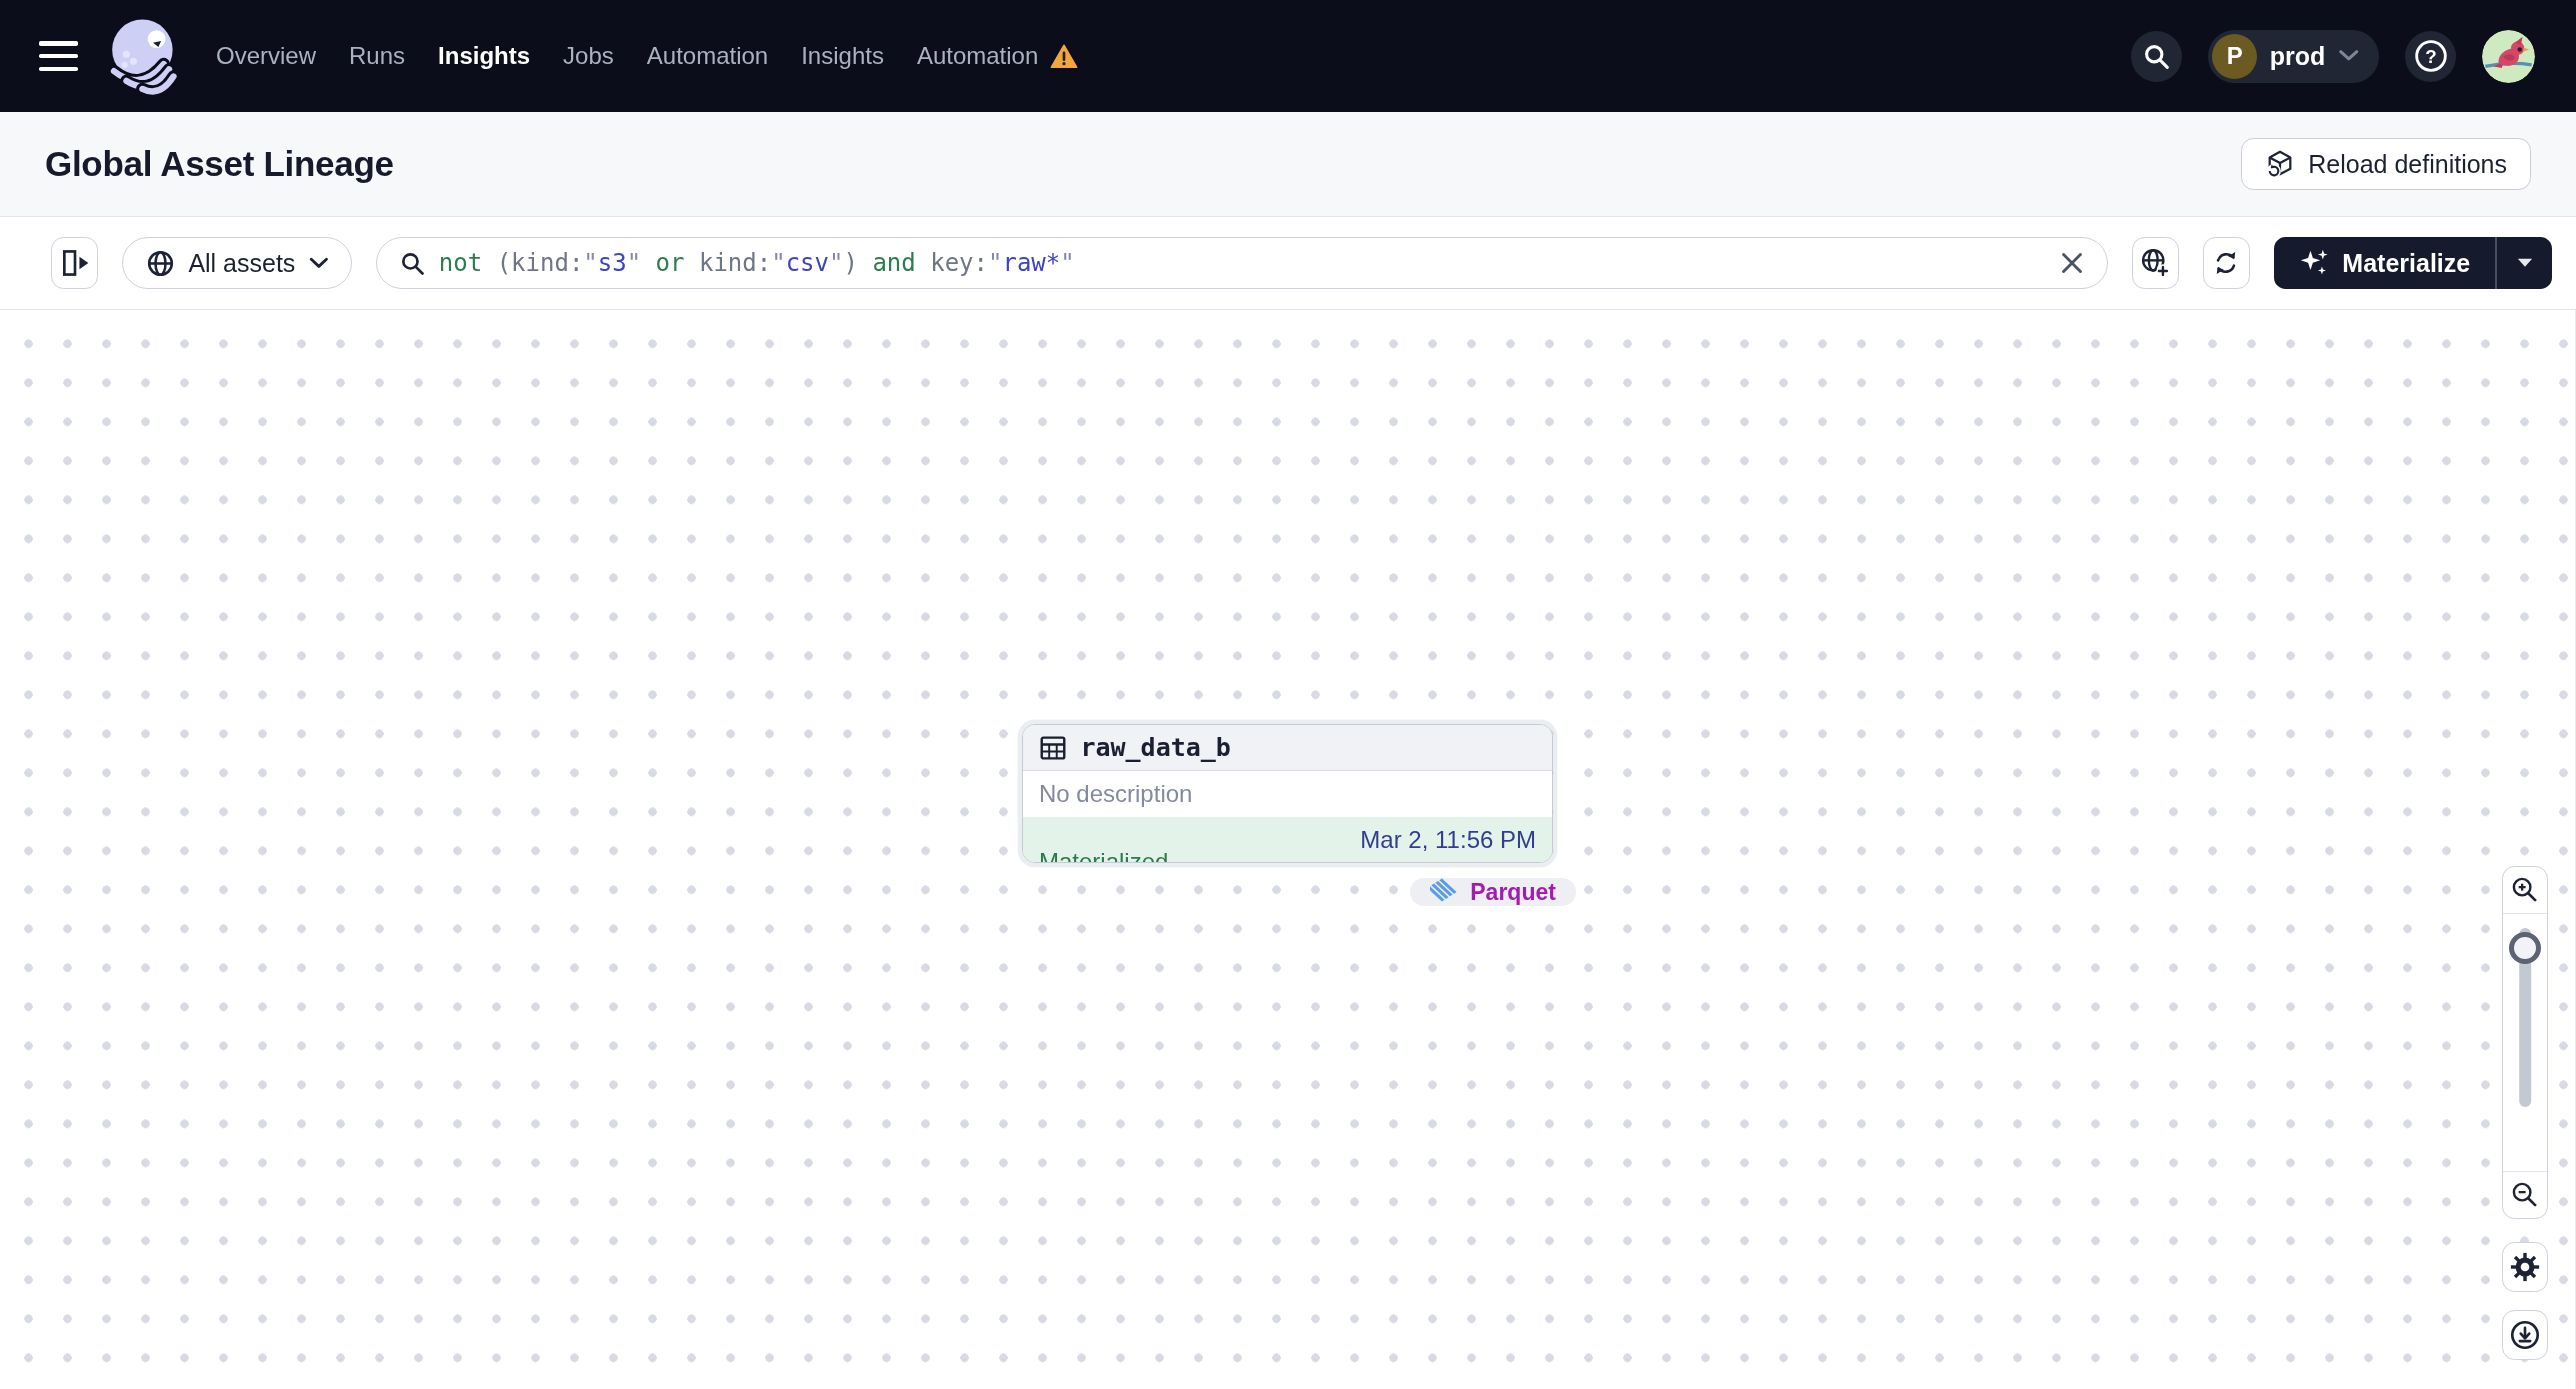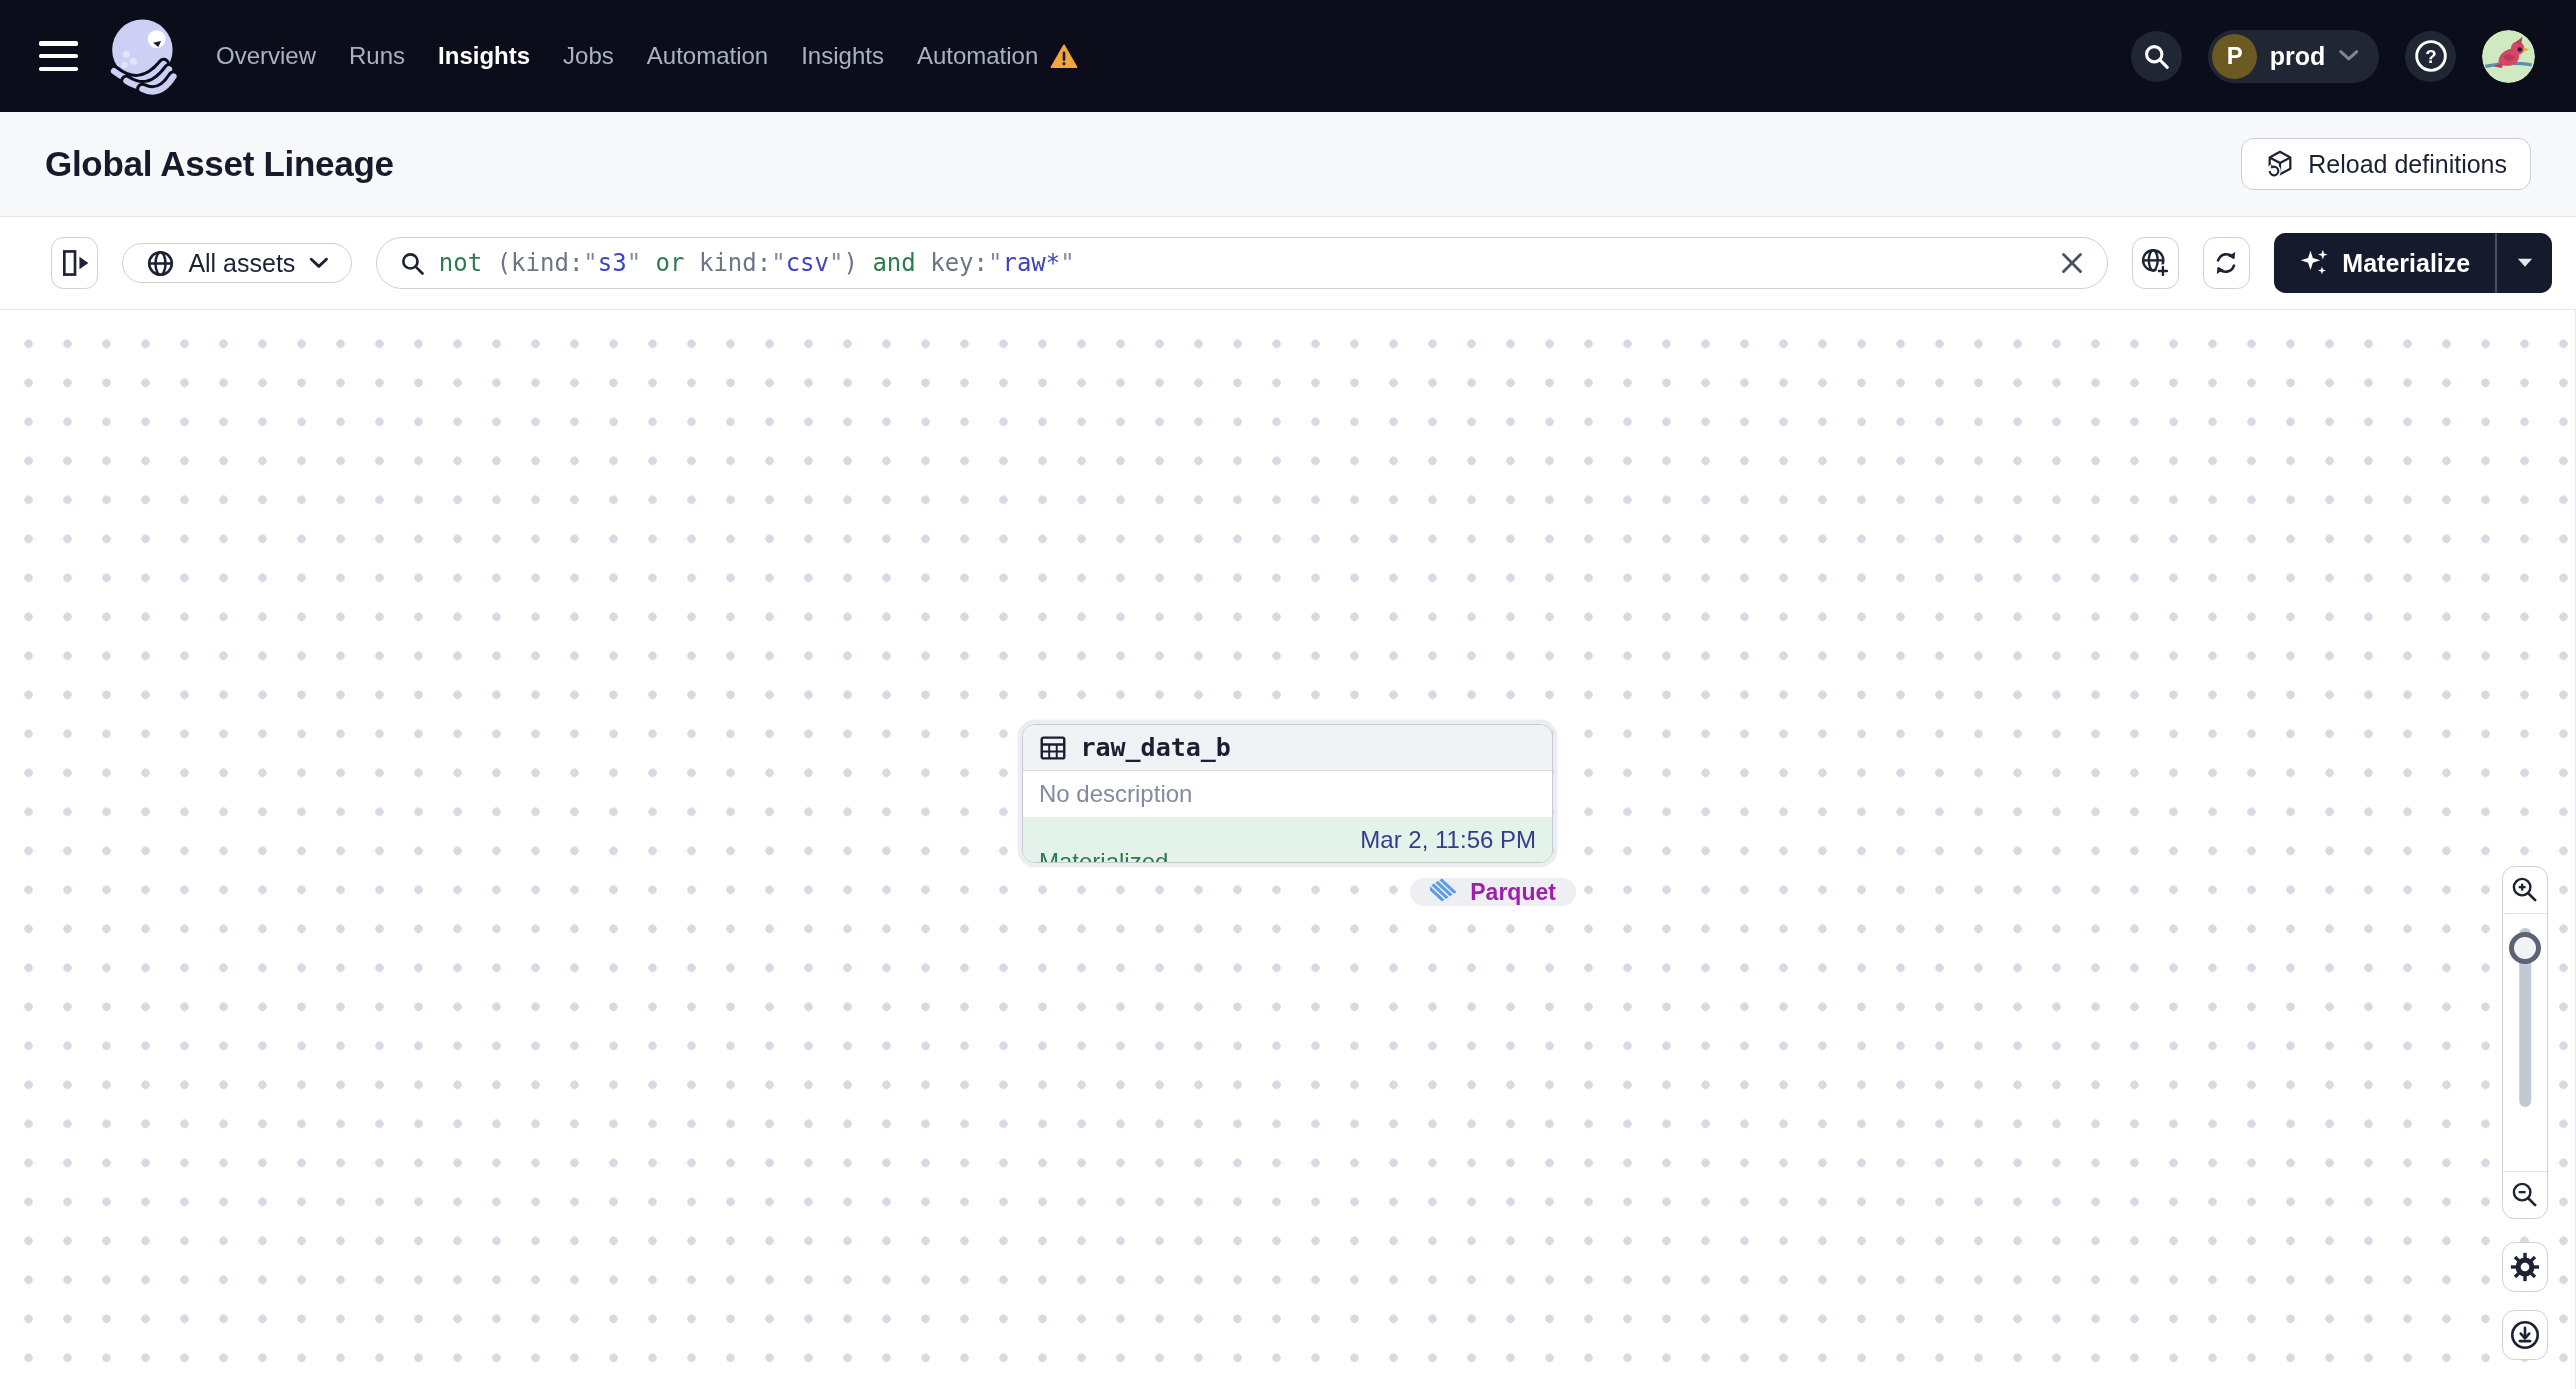--- a/index.html
+++ b/index.html
@@ -60,36 +60,36 @@
     background: #ffffff; border-bottom: 0.9px solid #e3e5ea;
     display: flex; align-items: center; gap: 24px;
     padding: 0 24px 0 51px;
   }
   .tool-btn {
     height: 52px; background: #ffffff; border: 1.8px solid #ccd1db; border-radius: 12.5px;
     display: flex; align-items: center; justify-content: center; cursor: pointer;
   }
   .tool-btn.square { width: 47px; }
   .pill-btn {
-    height: 40px; border: 1.8px solid #ccd1db; border-radius: 26px; background: #ffffff;
+    height: 52px; border: 1.8px solid #ccd1db; border-radius: 26px; background: #ffffff;
     display: flex; align-items: center; gap: 13.4px; padding: 0 23px;
     font-size: 25px; color: #1b2133; cursor: pointer; font-family: inherit;
   }
   .search-box {
     flex: 1; height: 52px; border: 1.8px solid #ccd1db; border-radius: 26px; background: #ffffff;
     display: flex; align-items: center; gap: 13.4px; padding: 0 23px; cursor: text;
   }
   .query-text { font-family: "DejaVu Sans Mono", monospace; font-size: 24px; white-space: pre; }
   .seg-operator { color: #2b7d4e; }
   .seg-punct, .seg-attribute { color: #6d7587; }
   .seg-quote { color: #8289a8; }
   .seg-value { color: #3d44c2; }
   .clear-x { margin-left: auto; cursor: pointer; display: flex; align-items: center; }
   .materialize {
-    height: 60px; border-radius: 11.6px; background: #151a2c; color: #ffffff;
+    height: 52px; border-radius: 11.6px; background: #151a2c; color: #ffffff;
     display: flex; align-items: stretch; cursor: pointer; overflow: hidden;
   }
   .materialize-main { display: flex; align-items: center; gap: 13.4px; padding: 0 25px; font-size: 25px; font-weight: 600; }
   .materialize-divider { width: 1.8px; background: #474e61; margin: 0; }
   .materialize-caret { width: 55px; display: flex; align-items: center; justify-content: center; }
   
   .canvas {
     position: relative; flex: 1;
     background-color: #ffffff;
     background-image: radial-gradient(circle, #d7dae3 4px, transparent 4.5px);

